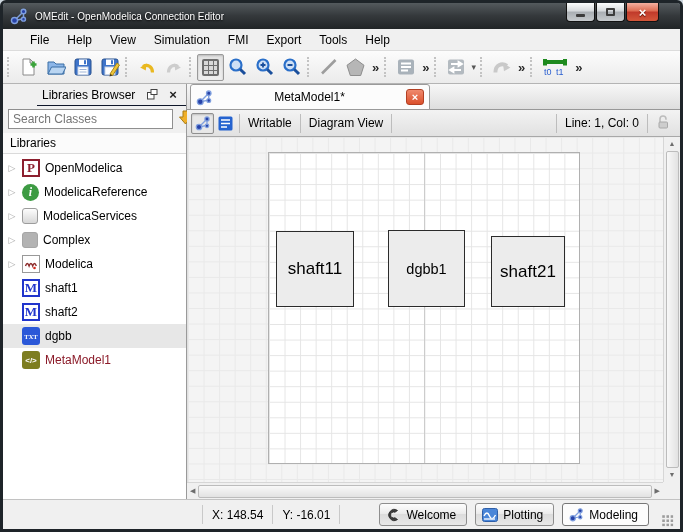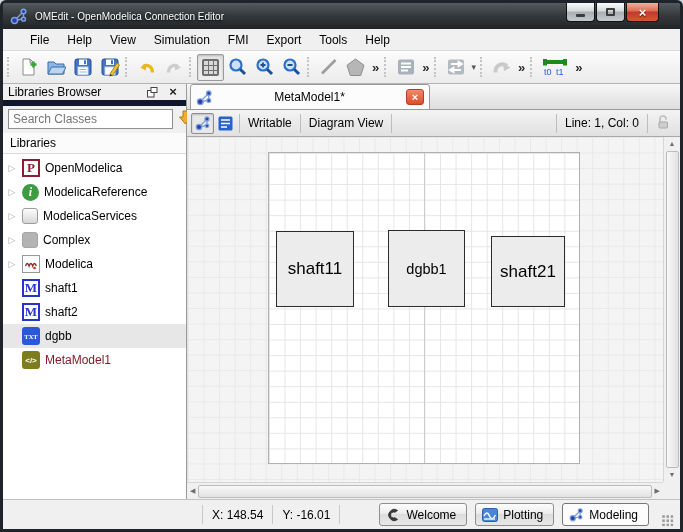--- a/index.html
+++ b/index.html
@@ -41,21 +41,21 @@
   .tb-more { font-size:13px; color:#2a2a2a; padding:0 3px; font-weight:bold; }
   .tb-caret { font-size:9px; color:#555; padding:0 2px; }
 
   
   .content { flex:1; display:flex; min-height:0; }
 
   
   .left-panel { width:184px; flex:0 0 184px; border-right:1px solid #9a9a9a; background:#f0f0f0;
                 display:flex; flex-direction:column; }
   .lp-header { height:22px; flex:0 0 22px; display:flex; align-items:center; padding:0 5px; gap:5px;
-               border-bottom:6px solid #0f172a; }
+               border-bottom:1px solid #0f172a;margin-left:34px; }
   .lp-title { flex:1; font-size:12px; }
   .lp-btn { width:16px; height:15px; display:flex; align-items:center; justify-content:center; color:#222; }
   .lp-close { font-size:13px; font-weight:bold; line-height:12px; }
   .search-row { display:flex; align-items:center; gap:5px; padding:3px 5px 4px 5px; }
   .search-input { flex:1; height:20px; border:1px solid #8f8f8f; padding:0 4px; font-size:12px;
                   font-family:"Liberation Sans", sans-serif; background:#fff; }
   .lib-label { height:21px; line-height:20px; padding:0 7px; background:#fbfbfb;
                border-bottom:1px solid #dadada; }
   .tree { flex:1; background:#fff; overflow:hidden; padding-top:2px; }
   .tree-row { height:24px; display:flex; align-items:center; gap:5px; padding-left:4px; }

